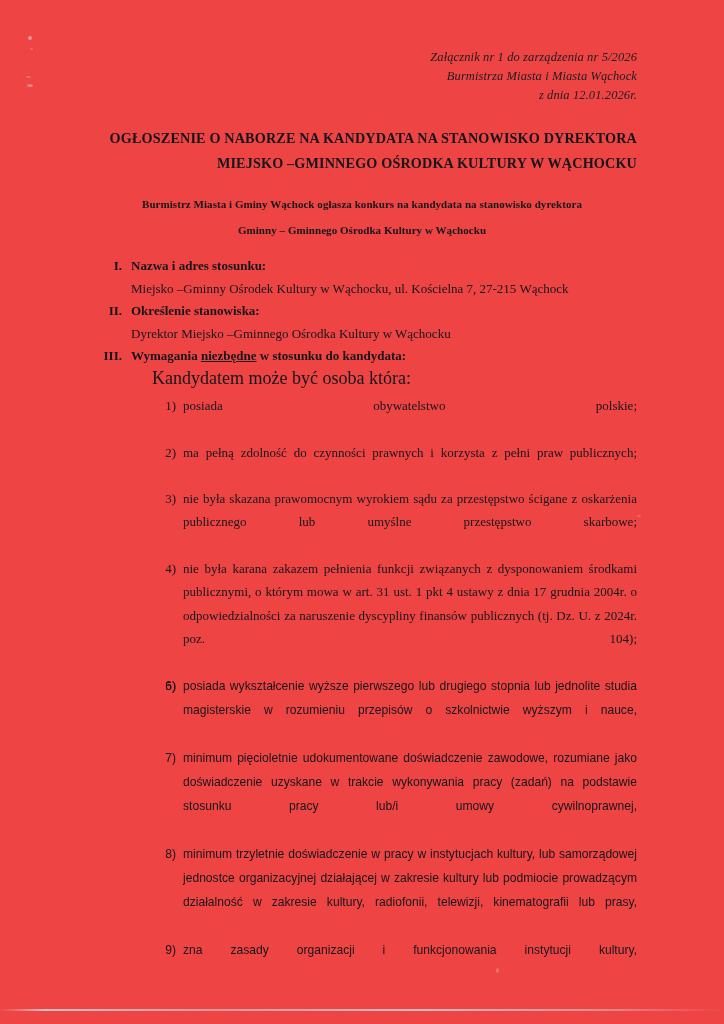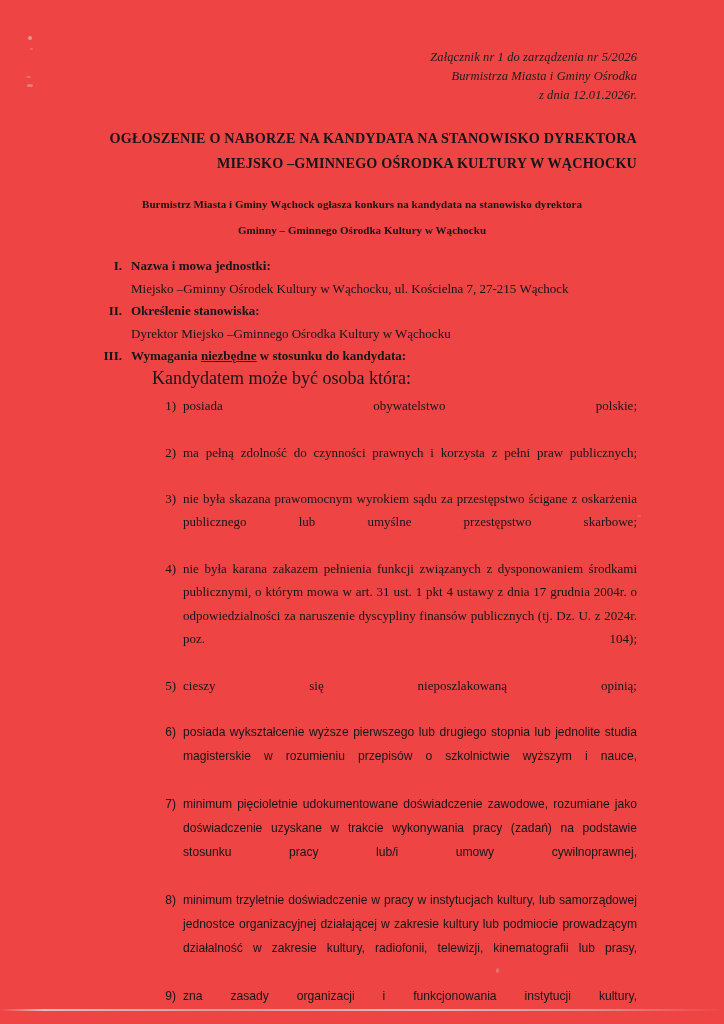--- a/index.html
+++ b/index.html
@@ -188,40 +188,40 @@
   <div class="speck s1"></div>
   <div class="speck s2"></div>
   <div class="speck s3"></div>
   <div class="speck s4"></div>
   <div class="speck s5"></div>
   <div class="speck s6"></div>
   <div class="scanedge"></div>
 
   <div class="doc-header">
     <div>Załącznik nr 1 do zarządzenia nr 5/2026</div>
-    <div>Burmistrza Miasta i Gminy Ośrodka</div>
+    <div>Burmistrza Miasta i Miasta Wąchock</div>
     <div>z dnia 12.01.2026r.</div>
   </div>
 
   <div class="title">
     <div>OGŁOSZENIE O NABORZE NA KANDYDATA NA STANOWISKO DYREKTORA</div>
     <div>MIEJSKO –GMINNEGO OŚRODKA KULTURY W WĄCHOCKU</div>
   </div>
 
   <div class="subtitle">
     <div>Burmistrz Miasta i Gminy Wąchock ogłasza konkurs na kandydata na stanowisko dyrektora</div>
     <div>Gminny – Gminnego Ośrodka Kultury w Wąchocku</div>
   </div>
 
   <div class="body-area">
 
     <div class="section">
       <div class="sec-head">
         <span class="sec-num">I.</span>
-        <span>Nazwa i mowa jednostki:</span>
+        <span>Nazwa i adres stosunku:</span>
       </div>
       <div class="sec-plain">Miejsko –Gminny Ośrodek Kultury w Wąchocku,  ul. Kościelna 7, 27-215 Wąchock</div>
     </div>
 
     <div class="section">
       <div class="sec-head">
         <span class="sec-num">II.</span>
         <span>Określenie stanowiska:</span>
       </div>
       <div class="sec-plain">Dyrektor Miejsko –Gminnego Ośrodka Kultury w Wąchocku</div>
@@ -246,21 +246,20 @@
           <li class="item serif">
             <span class="num">3)</span>
             <span class="txt">nie była skazana prawomocnym wyrokiem sądu za przestępstwo ścigane z oskarżenia publicznego lub umyślne przestępstwo skarbowe;</span>
           </li>
           <li class="item serif">
             <span class="num">4)</span>
             <span class="txt">nie była karana zakazem pełnienia funkcji związanych z dysponowaniem środkami publicznymi, o którym mowa w art. 31 ust. 1 pkt 4 ustawy z dnia 17 grudnia 2004r. o odpowiedzialności za naruszenie dyscypliny finansów publicznych (tj. Dz. U. z 2024r.  poz. 104);</span>
           </li>
           <li class="item serif">
             <span class="num">5)</span>
-            <span class="txt">cieszy się nieposzlakowaną opinią;</span>
           </li>
           <li class="item sans">
             <span class="num">6)</span>
             <span class="txt">posiada wykształcenie wyższe pierwszego lub drugiego stopnia lub jednolite studia magisterskie w rozumieniu przepisów o szkolnictwie wyższym i nauce,</span>
           </li>
           <li class="item sans">
             <span class="num">7)</span>
             <span class="txt">minimum pięcioletnie udokumentowane doświadczenie zawodowe, rozumiane jako doświadczenie uzyskane w trakcie wykonywania pracy (zadań) na podstawie stosunku pracy lub/i umowy cywilnoprawnej,</span>
           </li>
           <li class="item sans">

